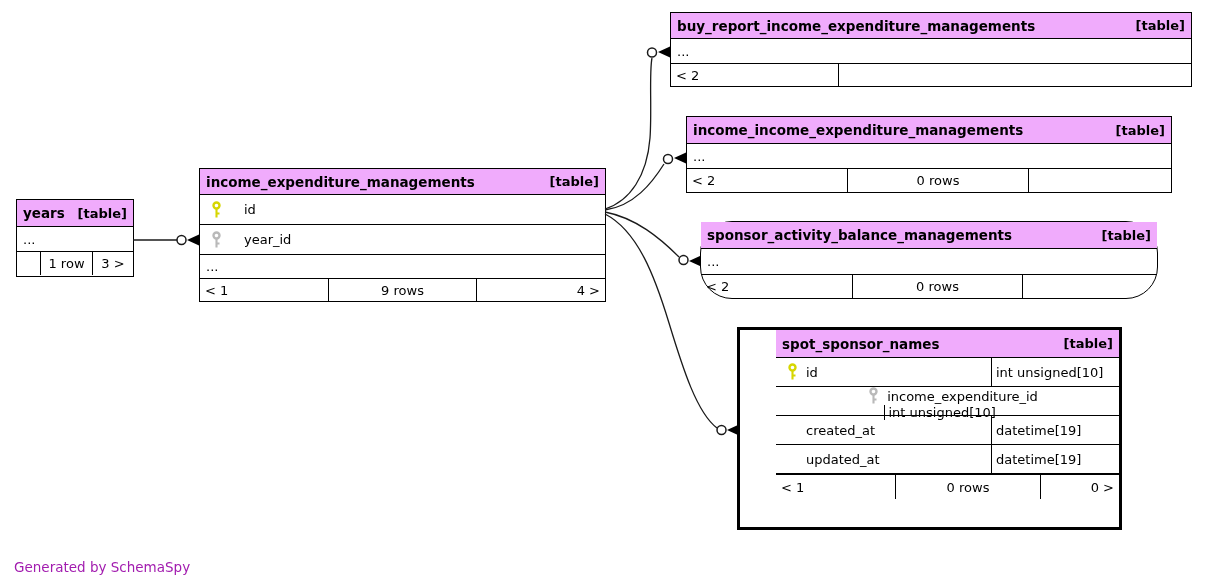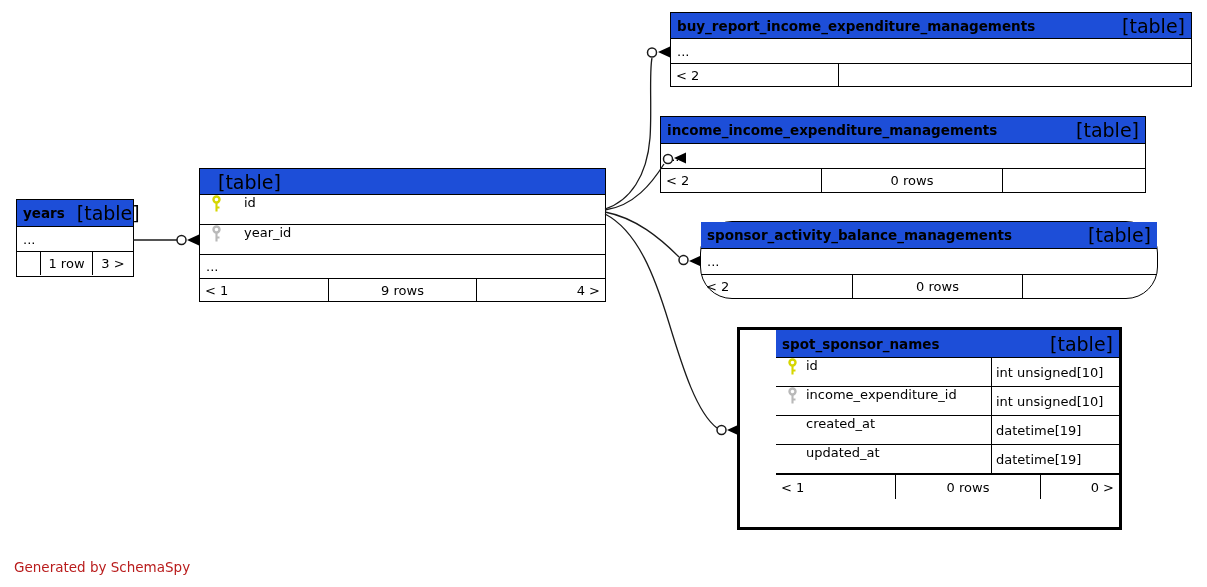--- a/index.html
+++ b/index.html
@@ -3,26 +3,26 @@
 <meta charset="utf-8">
 <style>
   html,body{margin:0;padding:0;background:#ffffff;width:1207px;height:587px;overflow:hidden;
             font-family:"DejaVu Sans","Liberation Sans",sans-serif;}
   .canvas{position:relative;width:1207px;height:587px;background:#fff;}
 
   
   .tbl{position:absolute;background:#fff;border:1px solid #000;box-sizing:border-box;
        font-size:13px;color:#000;}
   .tbl.focus{border-width:3px;padding-left:36px;}
-  .tbl-header{background:#1d4ed8;border-bottom:1px solid #000;display:flex;
+  .tbl-header{background:#f0abfc;border-bottom:1px solid #000;display:flex;
               justify-content:space-between;align-items:center;padding:0 6px;box-sizing:border-box;}
   .tbl-name{font-weight:bold;font-size:13.5px;white-space:nowrap;}
-  .tbl-tag{font-size:19px;white-space:nowrap;margin-left:12px;}
+  .tbl-tag{font-size:13px;white-space:nowrap;margin-left:12px;font-weight:bold;}
   .col-row{display:flex;align-items:center;border-bottom:1px solid #000;box-sizing:border-box;}
-  .col-left{display:flex;flex:1 1 auto;height:100%;box-sizing:border-box;}
+  .col-left{display:flex;align-items:center;flex:1 1 auto;height:100%;box-sizing:border-box;}
   .col-type{border-left:1px solid #000;height:100%;display:flex;align-items:center;
             padding:0 4px;box-sizing:border-box;white-space:nowrap;}
   .keyicon{display:inline-flex;width:11px;margin-left:11px;flex:0 0 auto;}
   .keyspacer{display:inline-block;width:11px;margin-left:11px;flex:0 0 auto;}
   .key-primary{color:#d6d600;}
   .key-foreign{color:#b9b9b9;}
   .dots-row{display:flex;align-items:center;padding-left:6px;box-sizing:border-box;}
   .tbl-footer{display:flex;border-top:1px solid #000;box-sizing:border-box;align-items:stretch;}
   .ft{display:flex;align-items:center;box-sizing:border-box;white-space:nowrap;}
   .ft-left{justify-content:flex-start;padding-left:5px;}
@@ -31,21 +31,21 @@
   .ft + .ft{border-left:1px solid #000;}
 
   .iem-name{margin-left:22px;}
   .spot-name{margin-left:8px;}
 
   svg.wires{position:absolute;left:0;top:0;pointer-events:none;}
   .wire{fill:none;stroke:#1a1a1a;stroke-width:1.3px;}
   .wire-dot{fill:#ffffff;stroke:#1a1a1a;stroke-width:1.5px;}
   .wire-arrow{fill:#000000;stroke:none;}
 
-  .gen-note{position:absolute;left:14px;top:559px;font-size:13.5px;color:#b91c1c;}
+  .gen-note{position:absolute;left:14px;top:559px;font-size:13.5px;color:#a21caf;}
 </style>
 </head>
 <body>
 
 <div class="canvas">
 
   <div class="tbl" style="left:16px;top:199px;width:118px;height:78px;">
     <div class="tbl-header" style="height:27px;">
       <span class="tbl-name">years</span>
       <span class="tbl-tag">[table]</span>
@@ -55,20 +55,21 @@
     </div>
     <div class="tbl-footer" style="height:24px;">
       <div class="ft ft-left" style="width:23px;"></div>
       <div class="ft ft-center" style="width:52px;">1 row</div>
       <div class="ft ft-center" style="flex:1;">3 &gt;</div>
     </div>
   </div>
 
   <div class="tbl" style="left:199px;top:168px;width:407px;height:134px;">
     <div class="tbl-header" style="height:26px;">
+      <span class="tbl-name">income_expenditure_managements</span>
       <span class="tbl-tag">[table]</span>
     </div>
     <div class="col-row" style="height:30px;">
       <div class="col-left">
         <span class="keyicon key-primary">
           <svg width="11" height="18" viewBox="0 0 11 18">
             <circle cx="5.5" cy="4.5" r="3" fill="none" stroke="currentColor" stroke-width="2.4"></circle>
             <path d="M5.5 7.5 V16.5 M5.5 12.5 H8.5" stroke="currentColor" stroke-width="2.1" fill="none"></path>
           </svg>
         </span>
@@ -103,21 +104,21 @@
     </div>
     <div class="dots-row" style="height:24px;">
       <span>...</span>
     </div>
     <div class="tbl-footer" style="height:23px;">
       <div class="ft ft-left" style="width:167px;">&lt; 2</div>
       <div class="ft ft-right" style="flex:1;"></div>
     </div>
   </div>
 
-  <div class="tbl" style="left:660px;top:116px;width:486px;height:77px;">
+  <div class="tbl" style="left:686px;top:116px;width:486px;height:77px;">
     <div class="tbl-header" style="height:27px;">
       <span class="tbl-name">income_income_expenditure_managements</span>
       <span class="tbl-tag">[table]</span>
     </div>
     <div class="dots-row" style="height:24px;">
       <span>...</span>
     </div>
     <div class="tbl-footer" style="height:24px;">
       <div class="ft ft-left" style="width:160px;">&lt; 2</div>
       <div class="ft ft-center" style="width:181px;">0 rows</div>
@@ -150,21 +151,21 @@
         <span class="keyicon key-primary">
           <svg width="11" height="18" viewBox="0 0 11 18">
             <circle cx="5.5" cy="4.5" r="3" fill="none" stroke="currentColor" stroke-width="2.4"></circle>
             <path d="M5.5 7.5 V16.5 M5.5 12.5 H8.5" stroke="currentColor" stroke-width="2.1" fill="none"></path>
           </svg>
         </span>
         <span class="spot-name">id</span>
       </div>
       <div class="col-type" style="width:128px;">int unsigned[10]</div>
     </div>
-    <div class="col-row" style="height:29px;">
+    <div class="col-row" style="height:29px;flex-direction:column;">
       <div class="col-left">
         <span class="keyicon key-foreign">
           <svg width="11" height="18" viewBox="0 0 11 18">
             <circle cx="5.5" cy="4.5" r="3" fill="none" stroke="currentColor" stroke-width="2.4"></circle>
             <path d="M5.5 7.5 V16.5 M5.5 12.5 H8.5" stroke="currentColor" stroke-width="2.1" fill="none"></path>
           </svg>
         </span>
         <span class="spot-name">income_expenditure_id</span>
       </div>
       <div class="col-type" style="width:128px;">int unsigned[10]</div>

